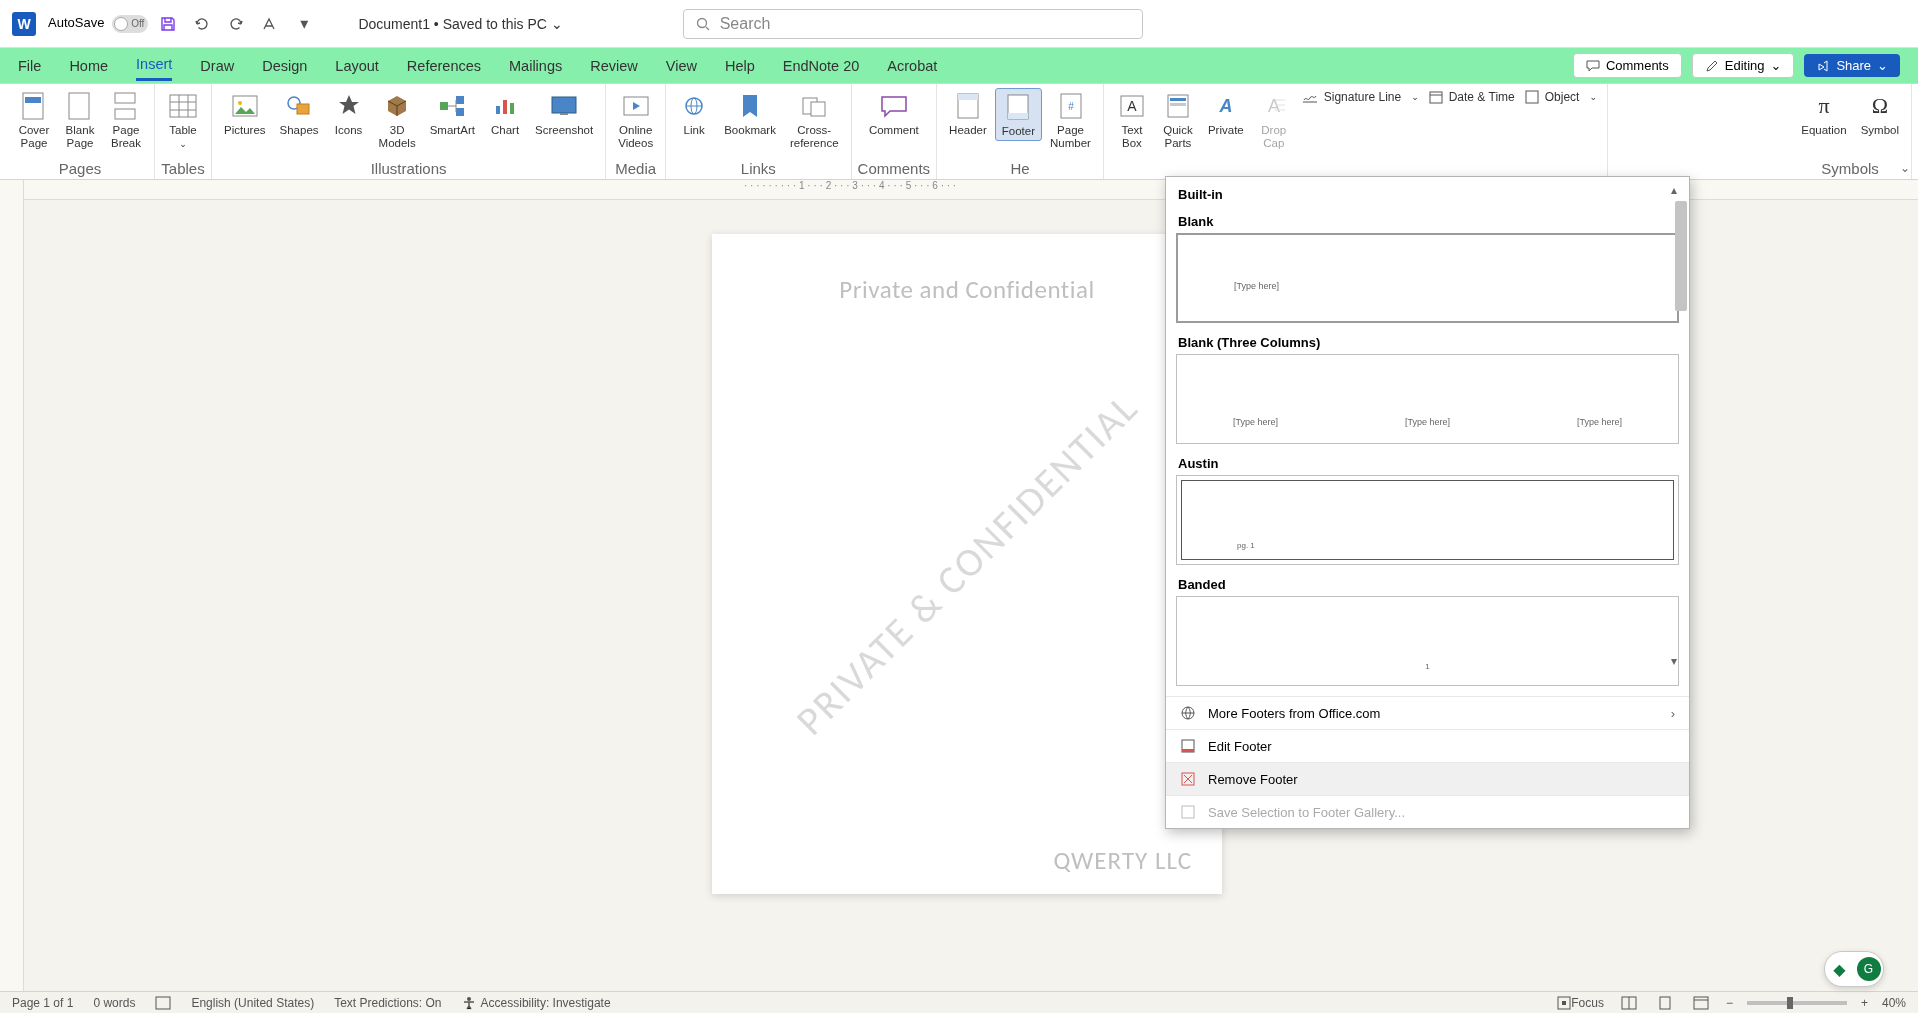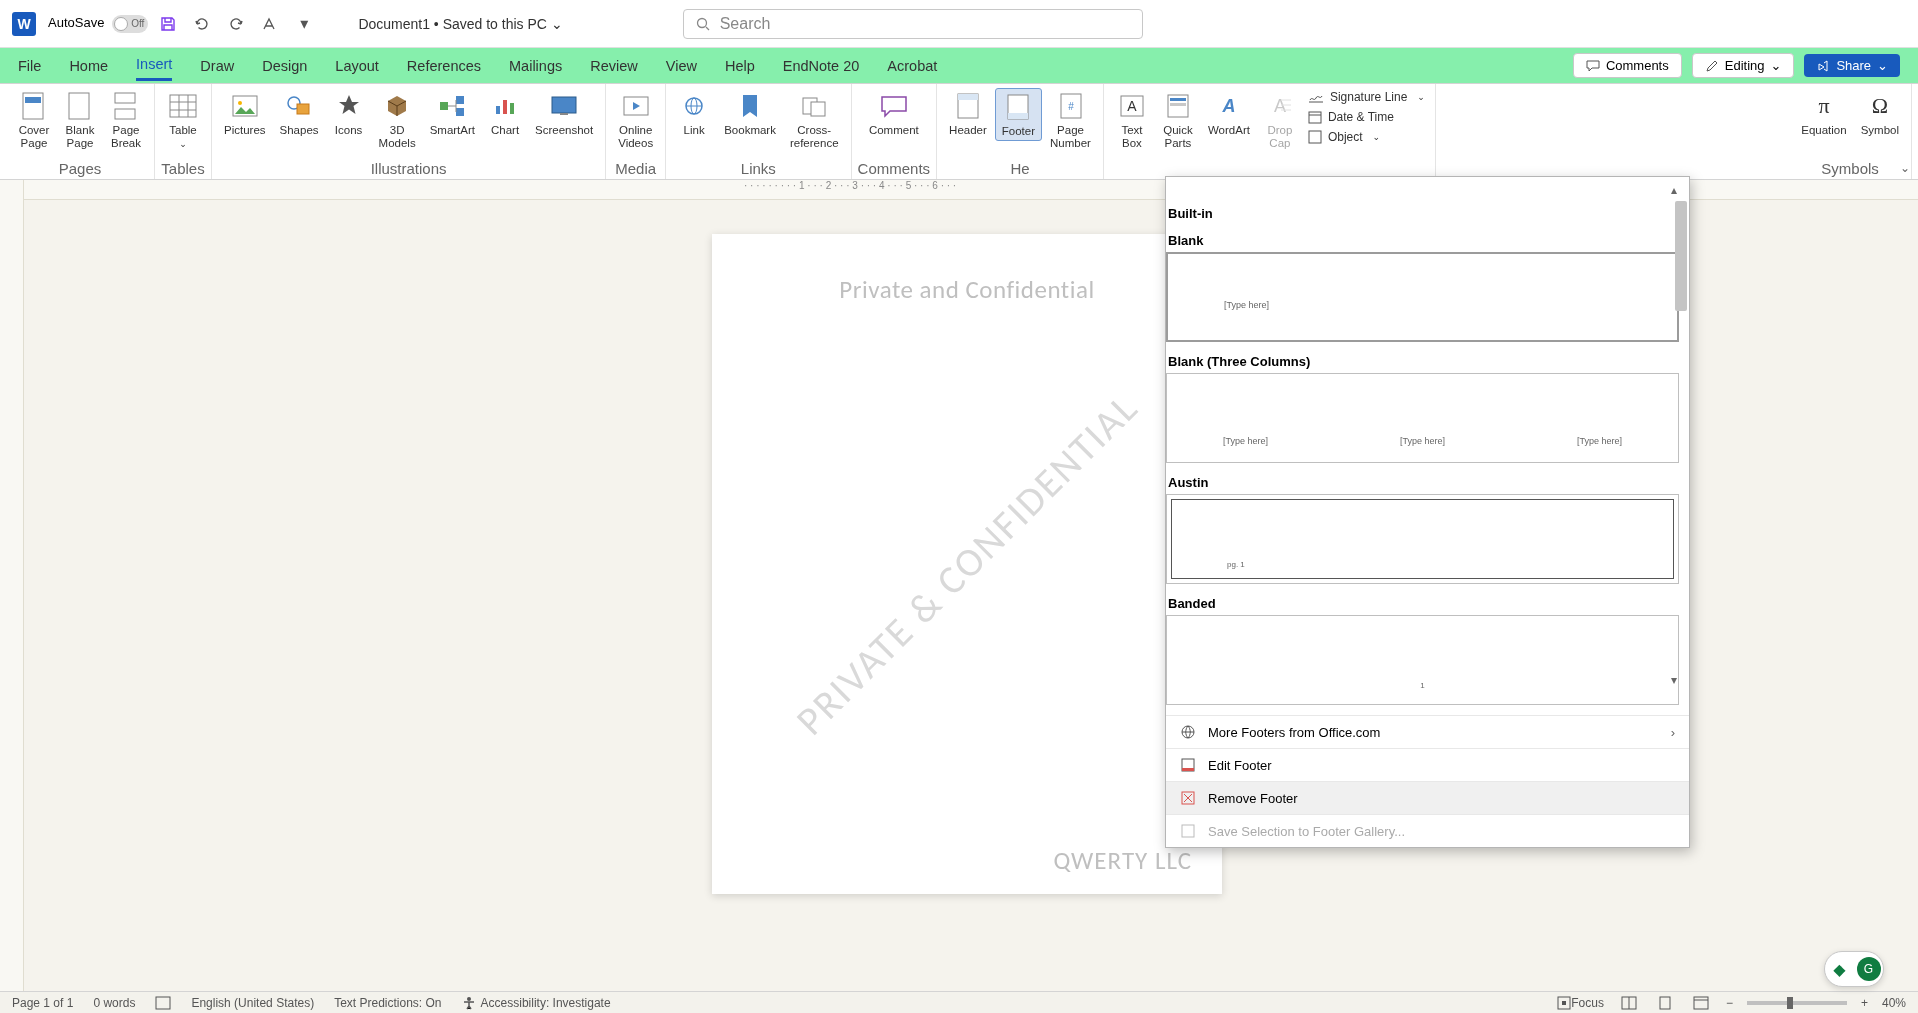--- a/index.html
+++ b/index.html
@@ -30,36 +30,36 @@
 
 
 .ribbon { height: 96px; background: #fff; display: flex; border-bottom: 1px solid #d4d4d4; padding: 0 6px; position:relative;}
 .ribbon-group { display: flex; flex-direction: column; align-items: center; padding: 4px 6px 0 6px; border-right: 1px solid #e4e4e4; }
 .ribbon-group:last-child { border-right: none; }
 .ribbon-group .buttons { display: flex; gap: 2px; flex: 1; align-items: flex-start; }
 .ribbon-btn { display: flex; flex-direction: column; align-items: center; justify-content: flex-start; padding: 2px 6px; min-width: 44px; cursor: pointer; font-size: 11.5px; color: #333; text-align: center; line-height: 1.15; gap: 2px;}
 .ribbon-btn.active { background: #d6e2f2; border: 1px solid #6f9bd4; border-radius: 3px; }
 .ribbon-btn .icon-box { width: 32px; height: 32px; display: flex; align-items: center; justify-content: center; }
 .ribbon-group .group-label { font-size: 15px; color: #666; padding: 2px 0; }
-.ribbon-col { display:flex; flex-direction:column; gap:2px; justify-content:flex-start;}
+.ribbon-col { display:flex; gap:2px; justify-content:flex-start;}
 .ribbon-mini { display:flex; align-items:center; gap:6px; font-size:12px; padding:2px 4px; cursor:pointer; color:#333;}
 .ribbon-collapse { position:absolute; right:8px; bottom:4px; color:#666; font-size:12px;}
 
 
 .doc-area { position: absolute; top: 180px; left: 0; right: 0; bottom: 16px; background: #f5f3ed; overflow: hidden; }
 .ruler-v { position: absolute; left: 0; top: 0; bottom: 0; width: 24px; background: #f9f8f3; border-right: 1px solid #e0ddd0; }
 .ruler-h { position: absolute; top: 0; left: 24px; right: 0; height: 20px; background: #f9f8f3; border-bottom: 1px solid #e0ddd0; font-size:10px; color:#888; padding-left:720px; white-space:nowrap;}
 .page-shadow { position: absolute; left: 712px; top: 54px; width: 510px; height: 660px; background: #fff; box-shadow: 0 2px 8px rgba(0,0,0,0.15); }
 .page-shadow .header-text { position: absolute; top: 40px; left: 0; right: 0; text-align: center; font-size: 25px; color: #bfbfbf; font-family: "Calibri", sans-serif; letter-spacing: 0.5px;}
 .page-shadow .footer-text { position: absolute; bottom: 18px; right: 30px; font-size: 25px; color: #bfbfbf; font-family: "Calibri", sans-serif; letter-spacing: 1px;}
 .page-shadow .watermark { position: absolute; top: 50%; left: 50%; transform: translate(-50%, -50%) rotate(-45deg); font-size: 40px; color: #d9d9d9; white-space: nowrap; font-family: "Calibri", sans-serif; letter-spacing: 2px;}
 
 
 .footer-dropdown { position: absolute; top: 176px; left: 1165px; width: 525px; background: #fff; border: 1px solid #b5b5b5; box-shadow: 2px 4px 12px rgba(0,0,0,0.25); z-index: 100; }
-.footer-dropdown .gallery { max-height: 580px; overflow-y: auto; padding: 6px 10px 6px 0; margin-top: 19px; }
+.footer-dropdown .gallery { max-height: 580px; overflow-y: auto; padding: 6px 10px 6px 10px; }
 .footer-dropdown .section-label { font-size: 13px; font-weight: bold; padding: 4px 2px; }
 .footer-dropdown .item-label { font-size: 13px; font-weight: bold; padding: 8px 2px 4px 2px; }
 .footer-dropdown .preview { border: 1px solid #bfbfbf; background: #fff; height: 90px; position: relative; margin-bottom: 4px; }
 .footer-dropdown .preview.selected { border: 2px solid #9b9b9b; }
 .footer-dropdown .preview .ph { position: absolute; font-size: 9px; color: #666; }
 .footer-dropdown .preview .pg { position: absolute; font-size: 8px; color: #666; }
 .footer-dropdown .austin-inner { position:absolute; inset:4px; border:1px solid #555; }
 .footer-dropdown .menu-row { display: flex; align-items: center; gap: 12px; padding: 8px 14px; font-size: 13px; cursor: pointer; border-top: 1px solid #e8e8e8; }
 .footer-dropdown .menu-row:hover, .footer-dropdown .menu-row.hover { background: #f0f0f0; }
 .footer-dropdown .menu-row.disabled { color: #aaa; cursor: default; }
@@ -404,21 +404,21 @@
           </span>
           <span style="white-space:pre-line">Quick
 Parts</span>
         </div>
       <div class="ribbon-btn">
           <span class="icon-box">
             <svg width="28" height="24" viewBox="0 0 28 24">
               <text x="14" y="18" font-size="18" text-anchor="middle" fill="#4a86c7" font-weight="bold" font-style="italic">A</text>
             </svg>
           </span>
-          <span>WordArt</span>
+          <span>Private</span>
         </div>
       <div class="ribbon-btn" style="opacity:0.45">
           <span class="icon-box">
             <svg width="26" height="24" viewBox="0 0 26 24">
               <text x="7" y="18" font-size="18" fill="#888">A</text>
               <path stroke="#bbb" d="M14 6h10M14 11h10M14 16h10"></path>
             </svg>
           </span>
           <span style="white-space:pre-line">Drop
 Cap</span>

